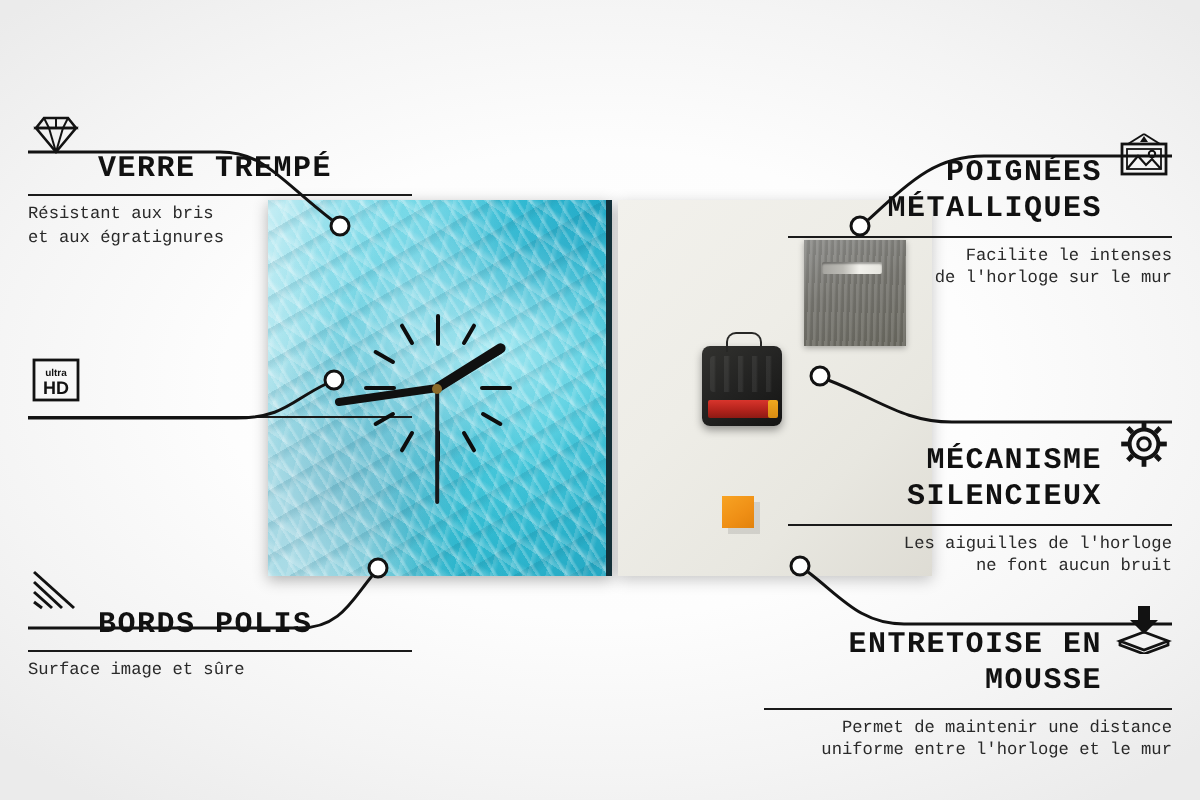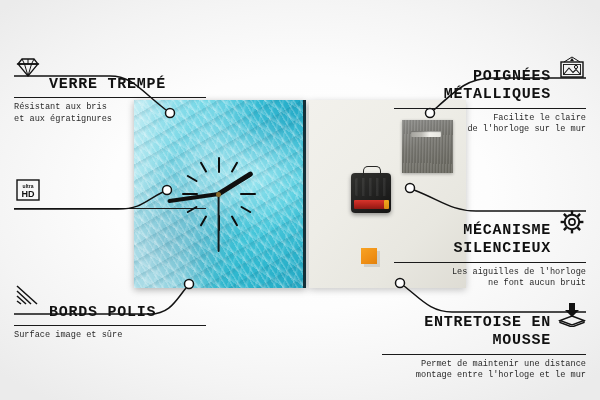--- a/index.html
+++ b/index.html
@@ -433,38 +433,38 @@
           <line x1="2" y1="18" x2="6" y2="21" stroke="currentColor" stroke-width="1.5"></line>
         </svg>
       </span>
       <span class="callout-title">BORDS
 POLIS</span>
     </div>
     <div class="callout-rule"></div>
     <div class="callout-desc">Surface image et sûre</div>
   </div>
 
-  <div class="callout right" style="left:394px; top:32px;">
+  <div class="callout right" style="left:394px; top:42px;">
     <div class="callout-head">
       <span class="callout-icon">
         <svg width="28" height="24" viewBox="0 0 28 24">
           <line x1="14" y1="1" x2="6" y2="6" stroke="currentColor" stroke-width="1"></line>
           <line x1="14" y1="1" x2="22" y2="6" stroke="currentColor" stroke-width="1"></line>
           <polygon points="14,2 12,5 16,5" fill="currentColor"></polygon>
           <rect x="3" y="6" width="22" height="15" fill="none" stroke="currentColor" stroke-width="1.4"></rect>
           <rect x="5.5" y="8.5" width="17" height="10" fill="none" stroke="currentColor" stroke-width="0.9"></rect>
           <polyline points="5.5,18.5 11,12 15,16.5 18,13.5 22.5,18.5" fill="none" stroke="currentColor" stroke-width="1.1"></polyline>
           <circle cx="18" cy="11" r="1.6" fill="none" stroke="currentColor" stroke-width="1"></circle>
         </svg>
       </span>
       <span class="callout-title">POIGNÉES
 MÉTALLIQUES</span>
     </div>
     <div class="callout-rule"></div>
-    <div class="callout-desc">Facilite le claire
+    <div class="callout-desc">Facilite le intenses
 de l'horloge sur le mur</div>
   </div>
 
   <div class="callout right" style="left:394px; top:186px;">
     <div class="callout-head">
       <span class="callout-icon">
         <svg width="26" height="26" viewBox="0 0 26 26">
           <g fill="none" stroke="currentColor" stroke-width="2">
             <circle cx="13" cy="13" r="7.2"></circle>
           </g>
@@ -496,16 +496,16 @@
           <path d="M11,2 h6 v7 h4 l-7,7 -7,-7 h4 z" fill="currentColor"></path>
           <polygon points="14,15 26,19.5 14,24 2,19.5" fill="none" stroke="currentColor" stroke-width="1.4"></polygon>
           <polyline points="2,19.5 2,21.5 14,26 26,21.5 26,19.5" fill="none" stroke="currentColor" stroke-width="1.4"></polyline>
         </svg>
       </span>
       <span class="callout-title">ENTRETOISE
 EN MOUSSE</span>
     </div>
     <div class="callout-rule"></div>
     <div class="callout-desc">Permet de maintenir une distance
-montage entre l'horloge et le mur</div>
+uniforme entre l'horloge et le mur</div>
   </div>
 
 </div>
 
 </body></html>

